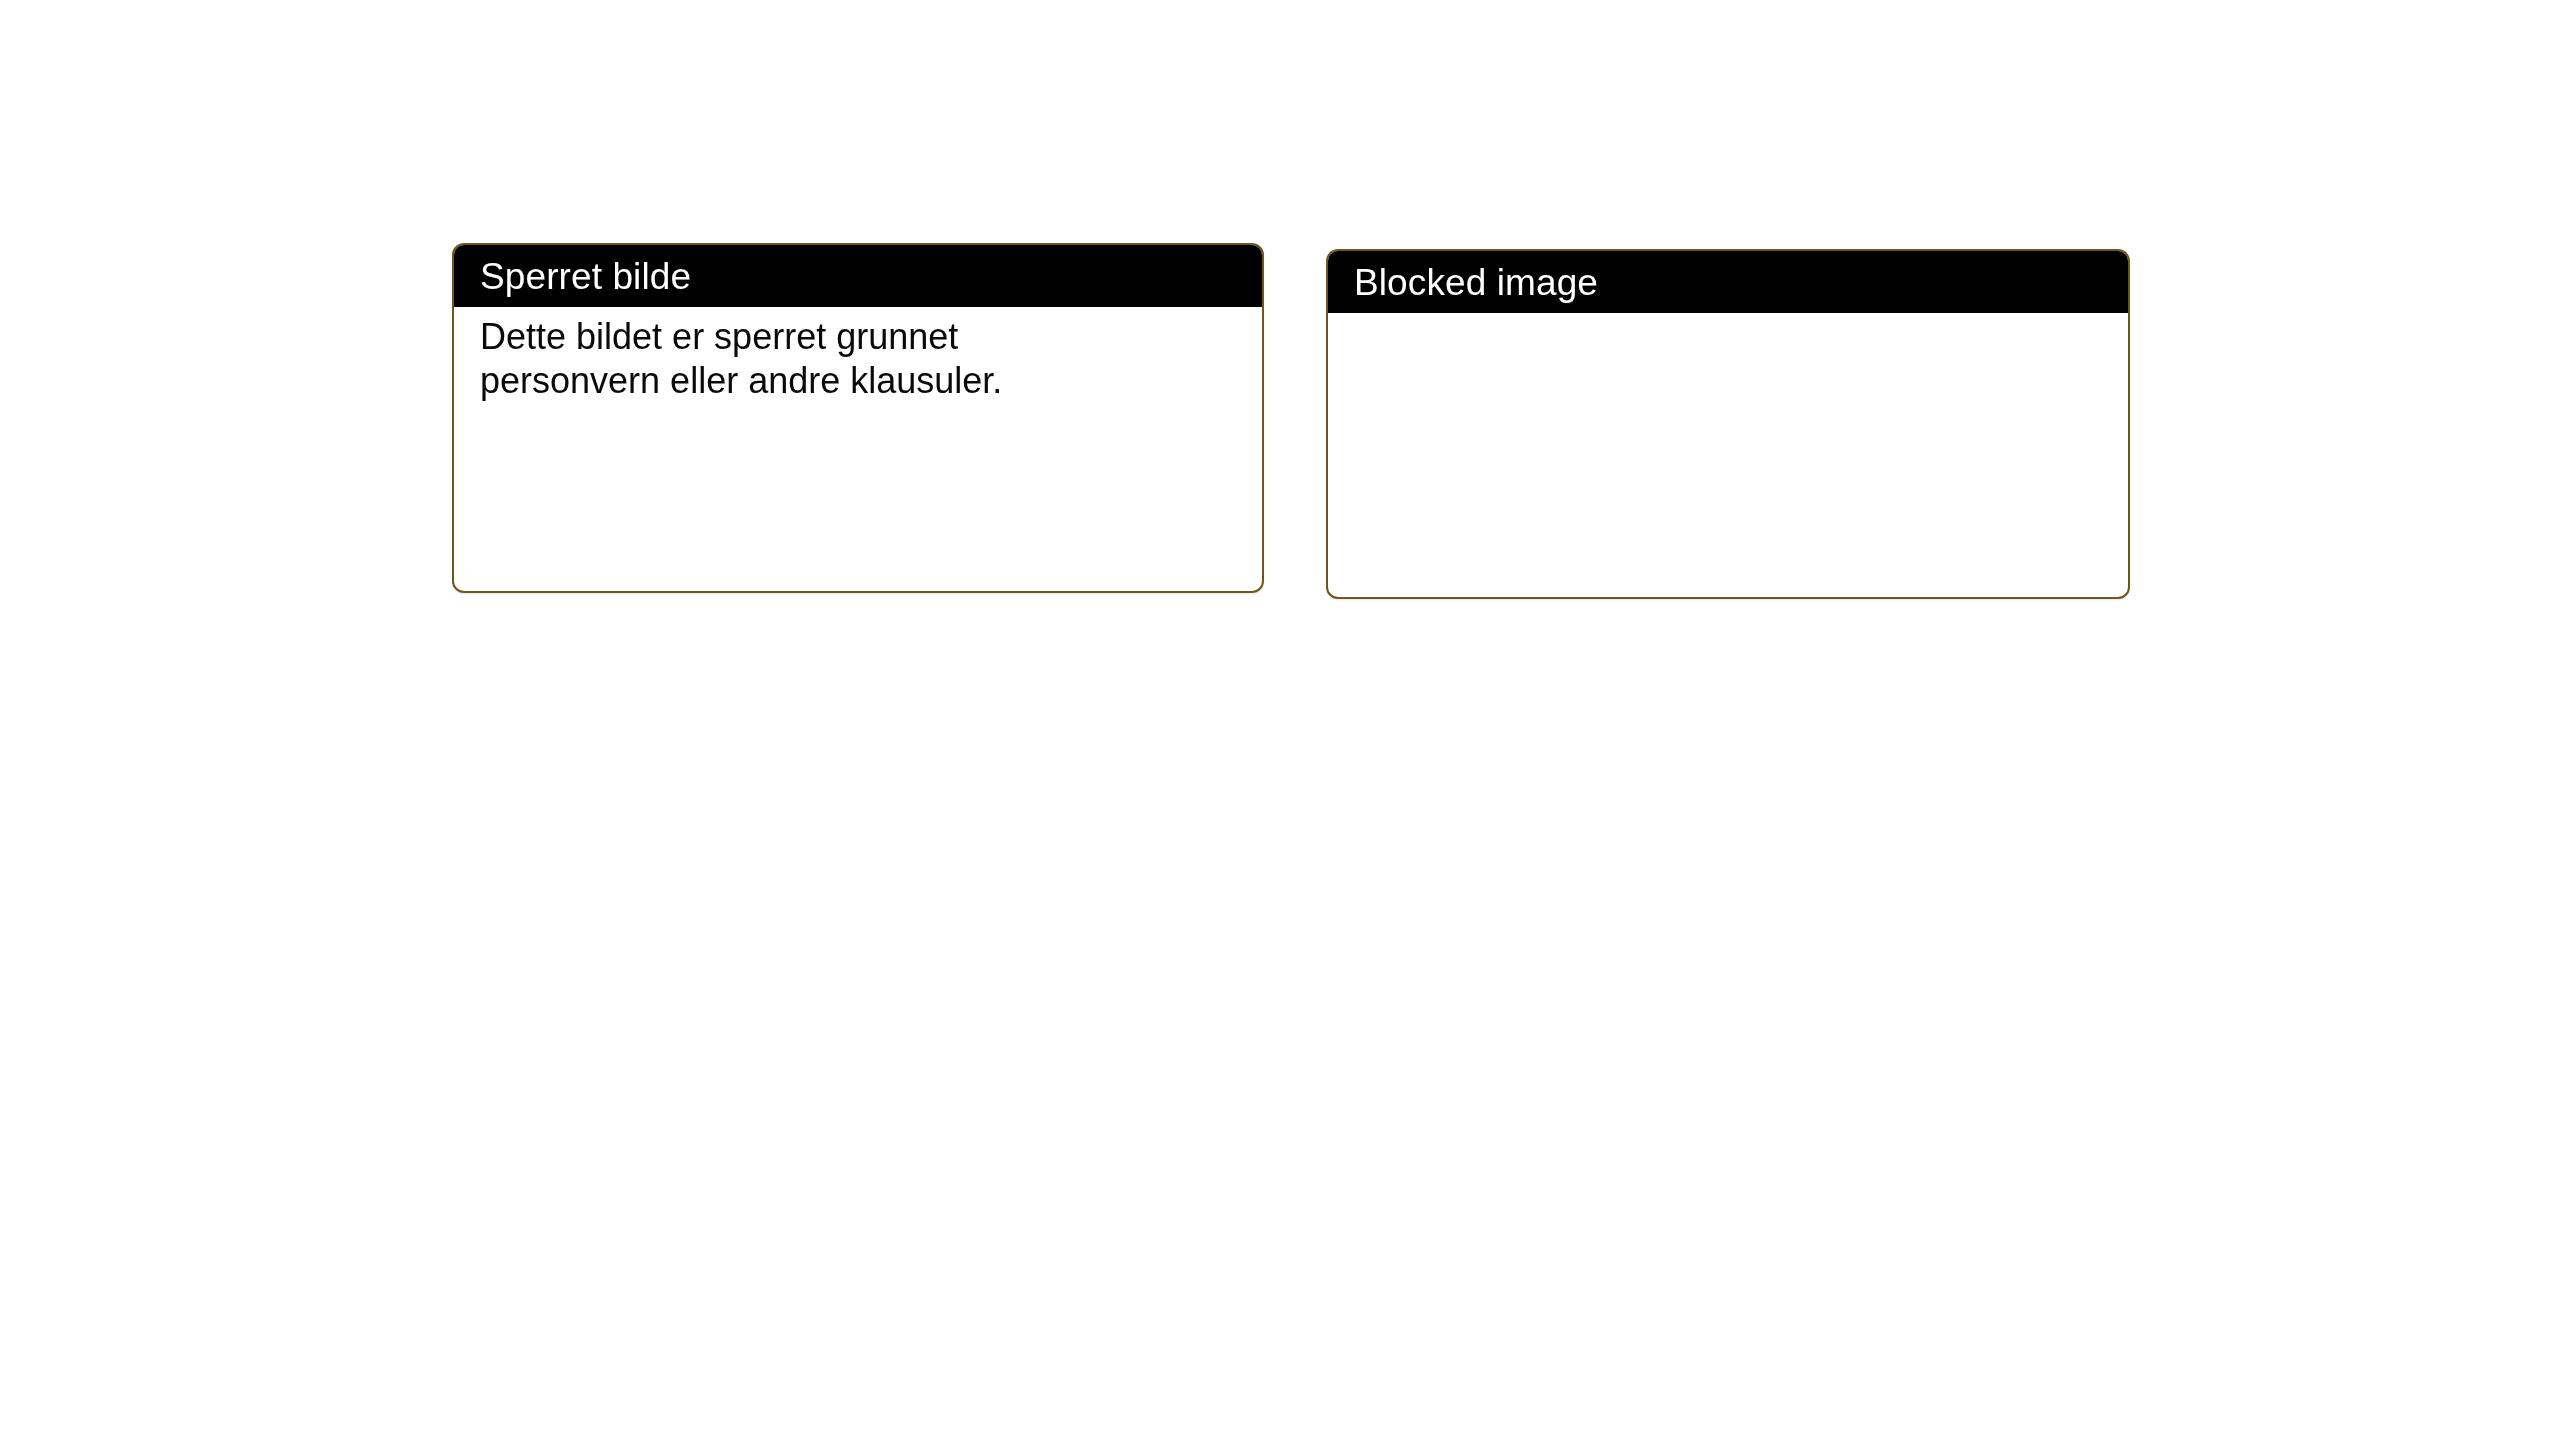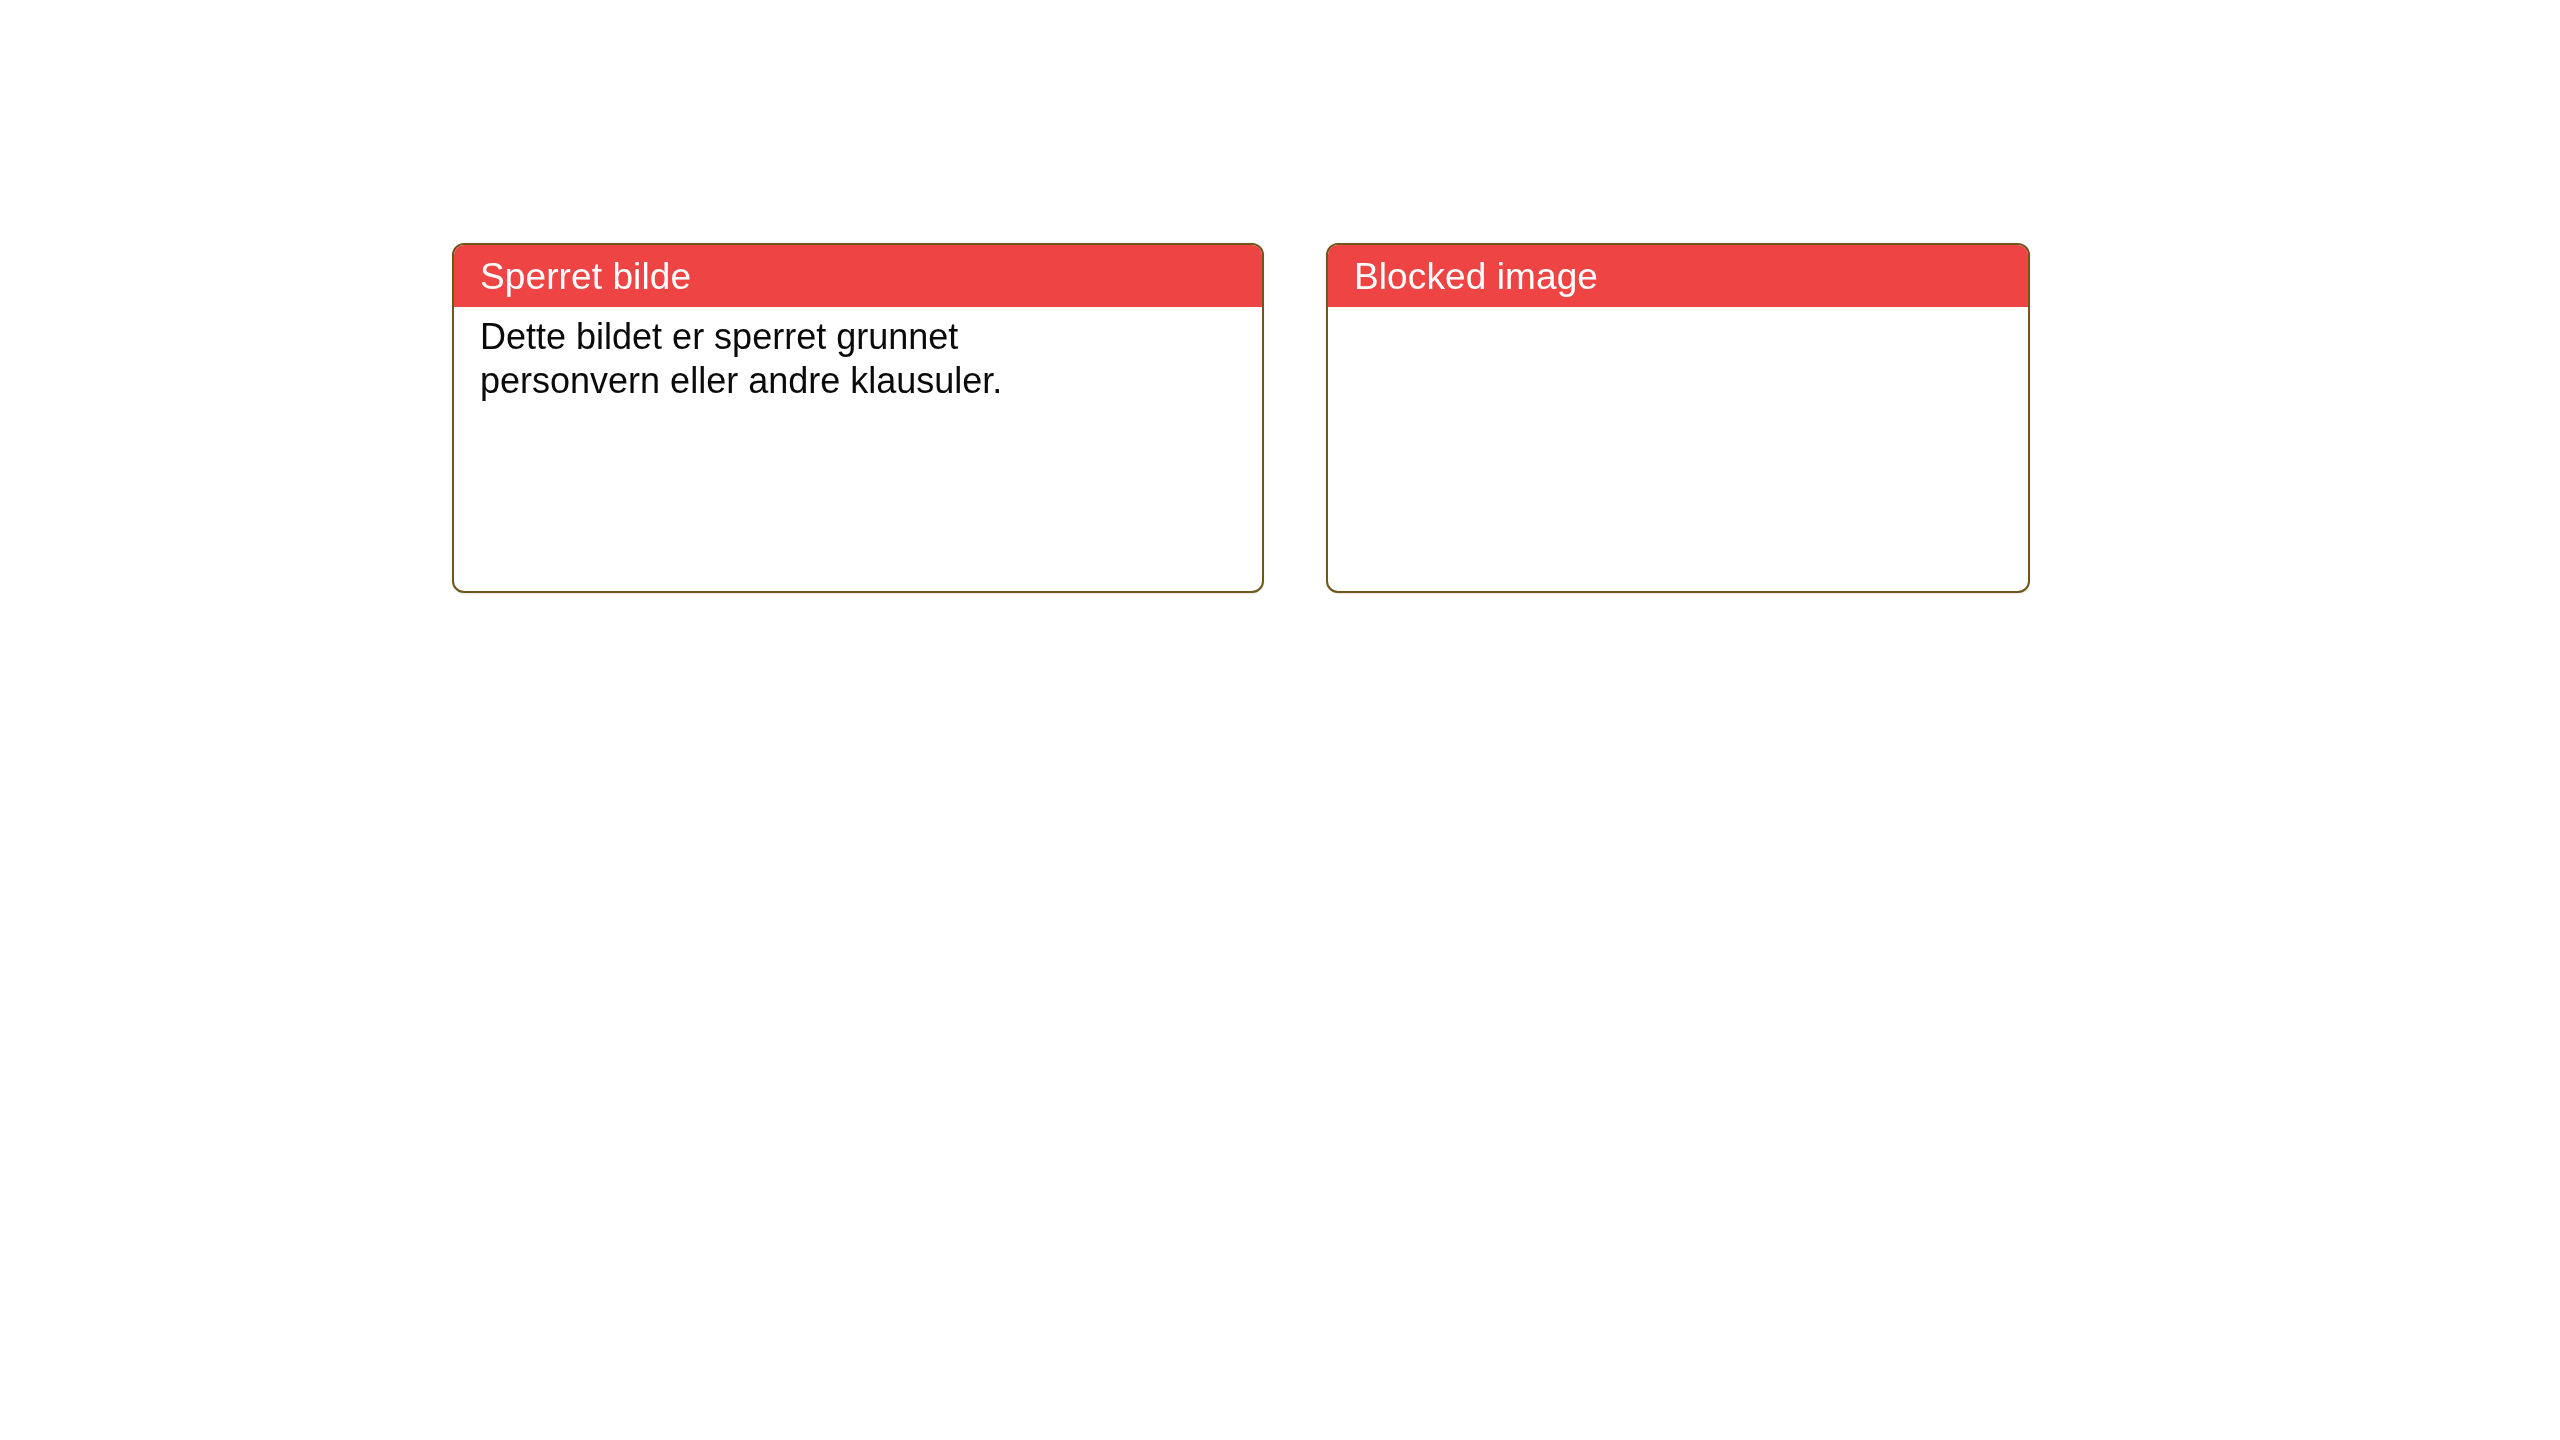--- a/index.html
+++ b/index.html
@@ -40,26 +40,27 @@
     overflow: hidden;
     box-shadow: 0 1px 2px rgba(0,0,0,0.10);
   }
 
   .card-no {
     width: 812px;
     height: 350px;
   }
 
   .card-en {
-    width: 704px;
+    width: 804px;
     height: 350px;
+    margin-top: 6px;
   }
 
   .card-header {
-    background: #ef4444;
+    background: #000000;
     color: #ffffff;
     height: 62px;
     display: flex;
     align-items: center;
     padding: 0 0 0 26px;
     box-sizing: border-box;
   }
 
   .card-header-title {
     font-size: 37px;

